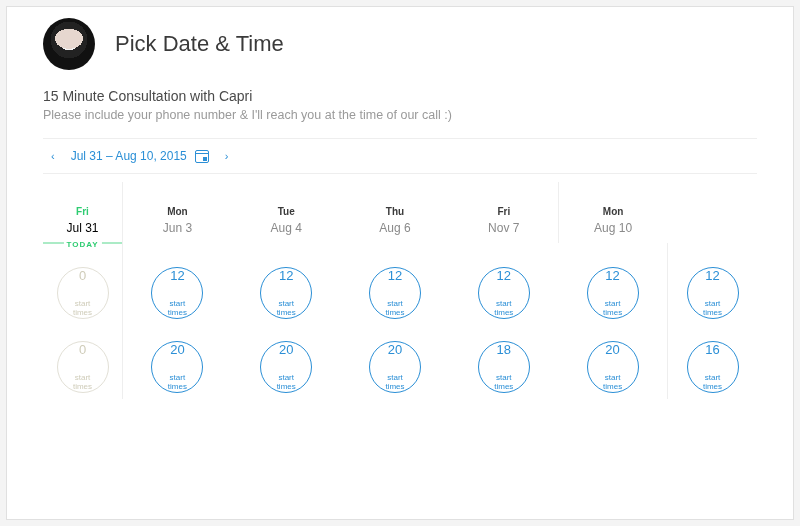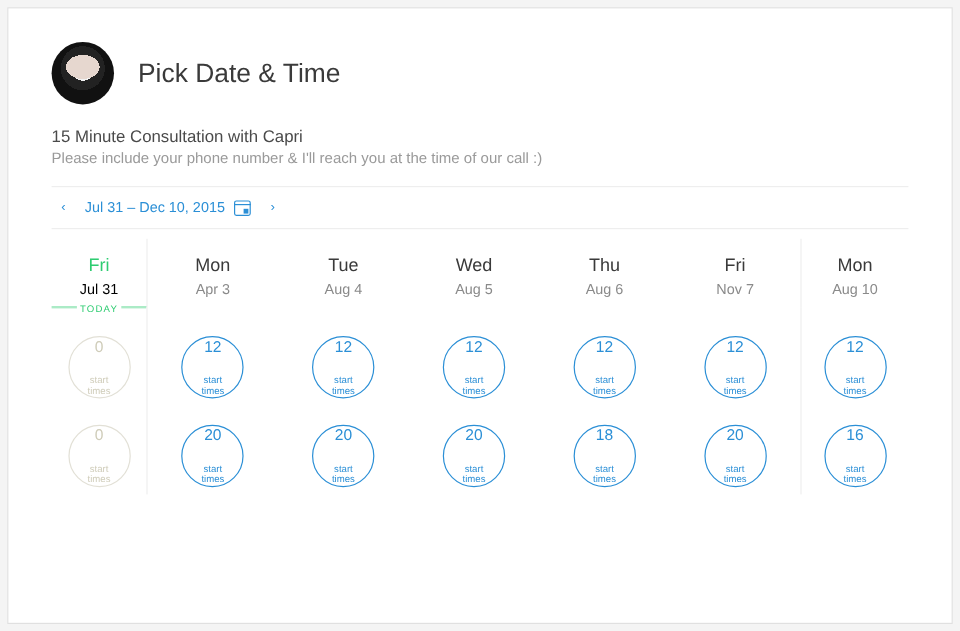--- a/index.html
+++ b/index.html
@@ -8,21 +8,21 @@
     font-family: -apple-system, BlinkMacSystemFont, "Segoe UI", Helvetica, Arial, sans-serif;
     background: #f4f4f4;
     padding: 6px;
     color: #333;
   }
   .card {
     background: #fff;
     width: 788px;
     height: 514px;
     border: 1px solid #e0e0e0;
-    padding: 28px 36px 10px 36px;
+    padding: 11px 36px 10px 36px;
     position: relative;
   }
   .header {
     display: flex;
     align-items: center;
     gap: 20px;
     margin-bottom: 18px;
   }
   .avatar {
     width: 52px; height: 52px; border-radius: 50%;
@@ -88,30 +88,30 @@
   .dayhead {
     text-align: center;
     padding: 14px 0 8px 0;
     border-right: 1px solid #eee;
     position: relative;
   }
   .dayhead:first-child{ border-right:1px solid #eee; }
   .dayhead:nth-child(2){ border-left: none;}
   .dayhead:last-child{ border-left:1px solid #eee; border-right:none;}
   .dayhead:nth-child(n+2):nth-child(-n+6){ border-right: none; }
-  .dow { font-size: 15px; font-weight: 400; color: #3a3a3a; }
+  .dow { font-size: 10px; font-weight: 700; color: #3a3a3a; margin-top: 10px; }
   .date { font-size: 12px; color: #8a8a8a; margin-top: 4px; }
   .dayhead.today .dow { color: #2ecc71; }
   .dayhead.today .date { color: #000000; }
   .today-bar {
     position:absolute; left:0; right:0; bottom:-1px; height:2px; background:rgba(46,204,113,0.4);
   }
   .today-label{
     position:absolute; bottom:-6px; left:50%; transform:translateX(-50%);
-    font-size:8px; letter-spacing:1px; color:#2ecc71; background:#fff; padding:0 3px;
+    font-size:8px; letter-spacing:1px; color:#2ecc71; background:#fff; padding:0 3px;font-weight:bold;
   }
 
   .body {
     display: grid;
     grid-template-columns: 80px repeat(5, 1fr) 90px;
     position: relative;
   }
   .col {
     border-right: 1px solid #eee;
     padding: 8px 0 6px 0;
@@ -151,44 +151,40 @@
     <div class="avatar"></div>
     <h1 class="title">Pick Date &amp; Time</h1>
   </div>
 
   <div class="subtitle">15 Minute Consultation with Capri</div>
   <div class="note">Please include your phone number &amp; I'll reach you at the time of our call :)</div>
 
   <div class="tzrow">
     <div class="tzright">
       <span class="chev">‹</span>
-      <span class="range">Jul 31 – Dec 10, 2015</span>
+      <span class="range">Jul 31 – Aug 10, 2015</span>
       <span class="cal-icon"></span>
       <span class="chev">›</span>
     </div>
   </div>
 
   <div class="grid" id="dayheads">
       <div class="dayhead today">
         <div class="dow">Fri</div>
         <div class="date">Jul 31</div>
         <div class="today-bar"></div>
         <div class="today-label">TODAY</div>
       </div>
       <div class="dayhead">
         <div class="dow">Mon</div>
-        <div class="date">Apr 3</div>
+        <div class="date">Jun 3</div>
       </div>
       <div class="dayhead">
         <div class="dow">Tue</div>
         <div class="date">Aug 4</div>
-      </div>
-      <div class="dayhead">
-        <div class="dow">Wed</div>
-        <div class="date">Aug 5</div>
       </div>
       <div class="dayhead">
         <div class="dow">Thu</div>
         <div class="date">Aug 6</div>
       </div>
       <div class="dayhead">
         <div class="dow">Fri</div>
         <div class="date">Nov 7</div>
       </div>
       <div class="dayhead">

